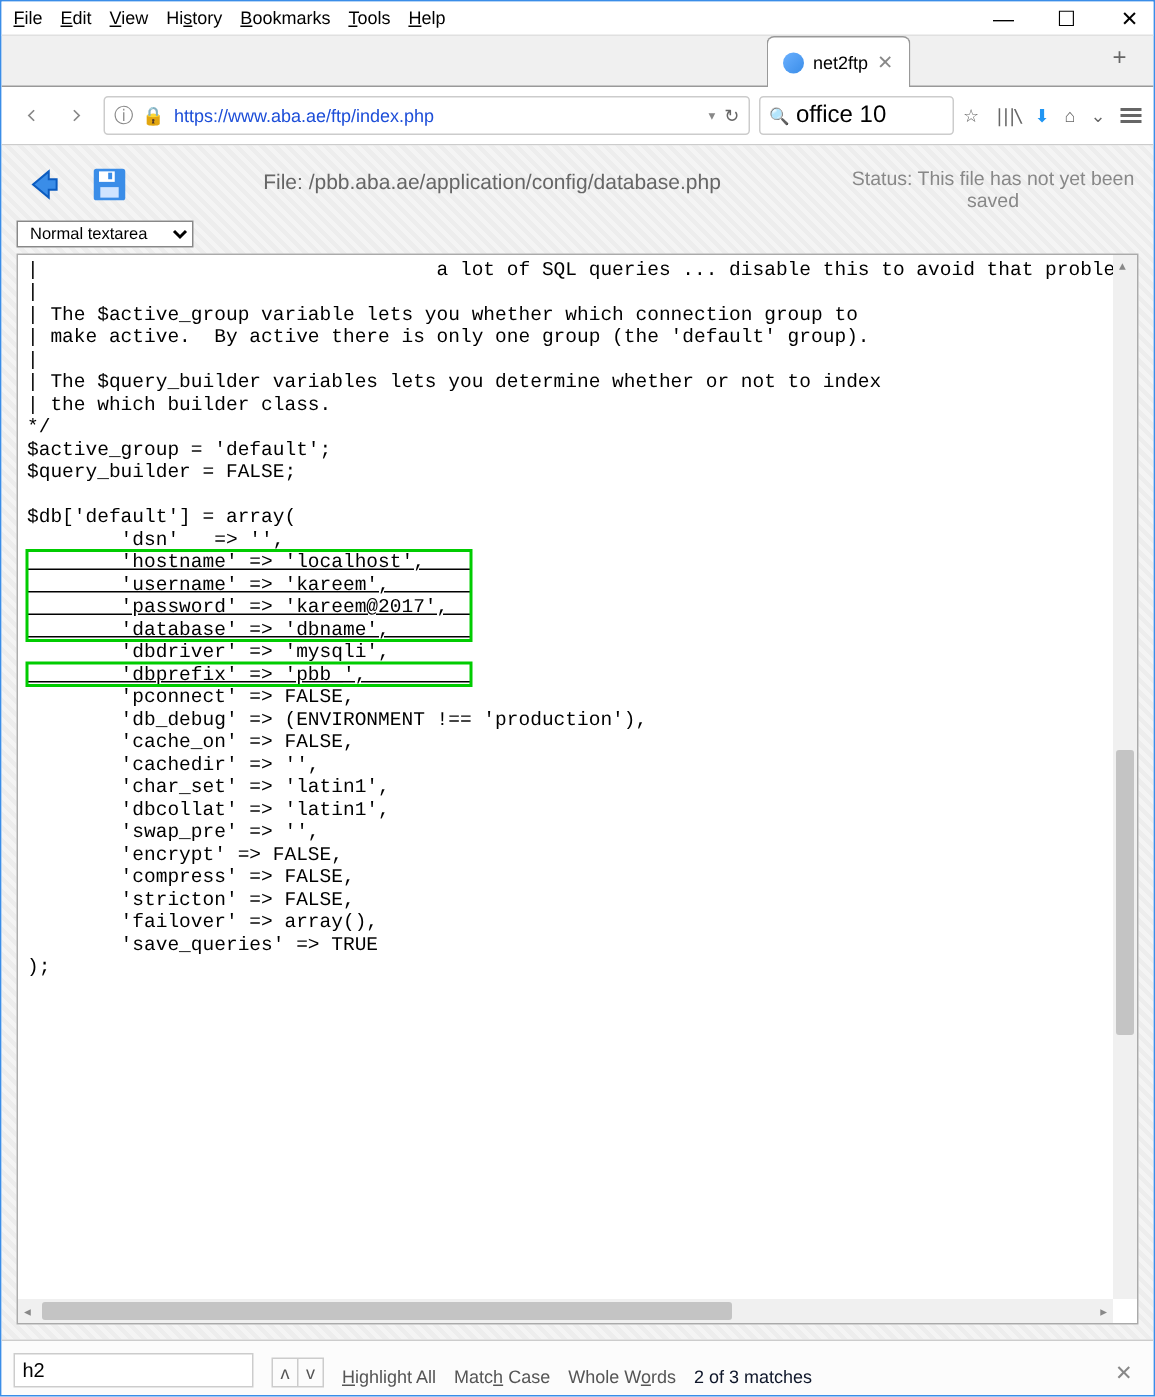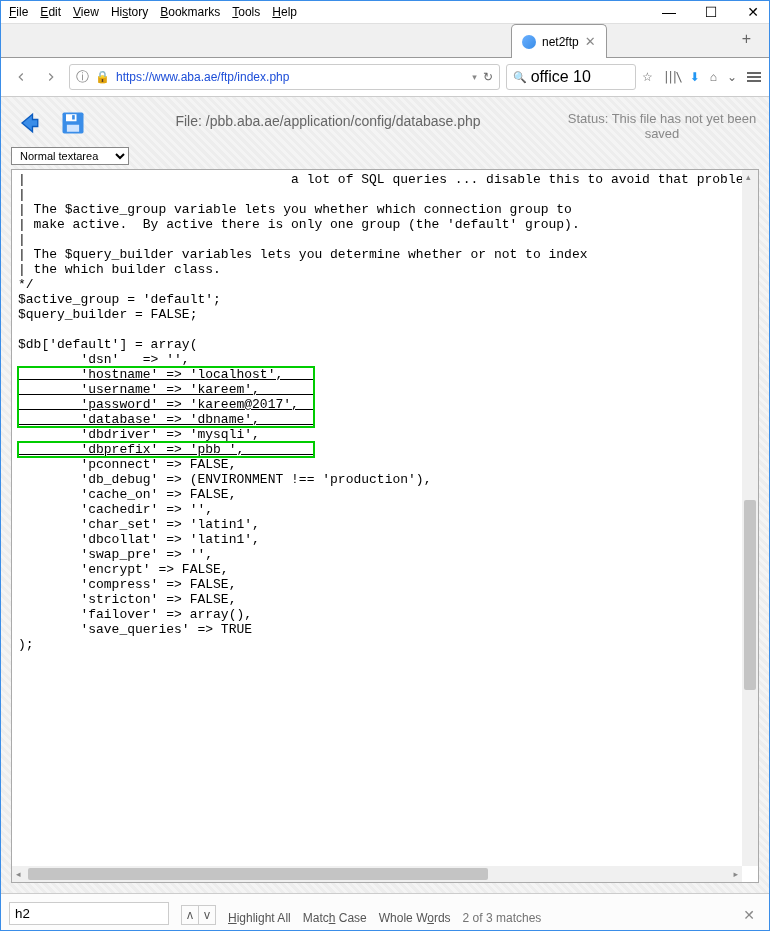--- a/index.html
+++ b/index.html
@@ -46,21 +46,21 @@
 .scroll-h .thumb { position: absolute; top: 2px; bottom: 2px; left: 16px; width: 460px; background: #c4c4c4; border-radius: 2px; }
 .scroll-h .arrow-l { position:absolute; left:4px; top:3px; color:#888; font-size:9px; }
 .scroll-h .arrow-r { position:absolute; right:4px; top:3px; color:#888; font-size:9px; }
 .find-bar { display: flex; align-items: flex-end; padding: 5px 8px; gap: 12px; border-top: 1px solid #ccc; background: #fcfcfc; font-size: 12px; color: #555; }
 .find-input { width: 160px; padding: 3px 5px; border: 1px solid #ccc; }
 .find-arrows { display: flex; border: 1px solid #ccc; }
 .find-arrows span { padding: 2px 5px; cursor: pointer; }
 .find-arrows span:first-child { border-right: 1px solid #ccc; }
 .find-opt { cursor: pointer; }
 .find-opt u { text-decoration: underline; }
-.find-matches { color: #737373; margin-top: 12px; }
+.find-matches { color: #0f172a; margin-top: 12px; }
 .find-close { margin-left: auto; cursor: pointer; color: #888; padding: 2px 6px; font-size: 14px; }
 </style>
 </head>
 <body>
 
 <div class="menubar">
   <span><u>F</u>ile</span>
   <span><u>E</u>dit</span>
   <span><u>V</u>iew</span>
   <span>Hi<u>s</u>tory</span>

